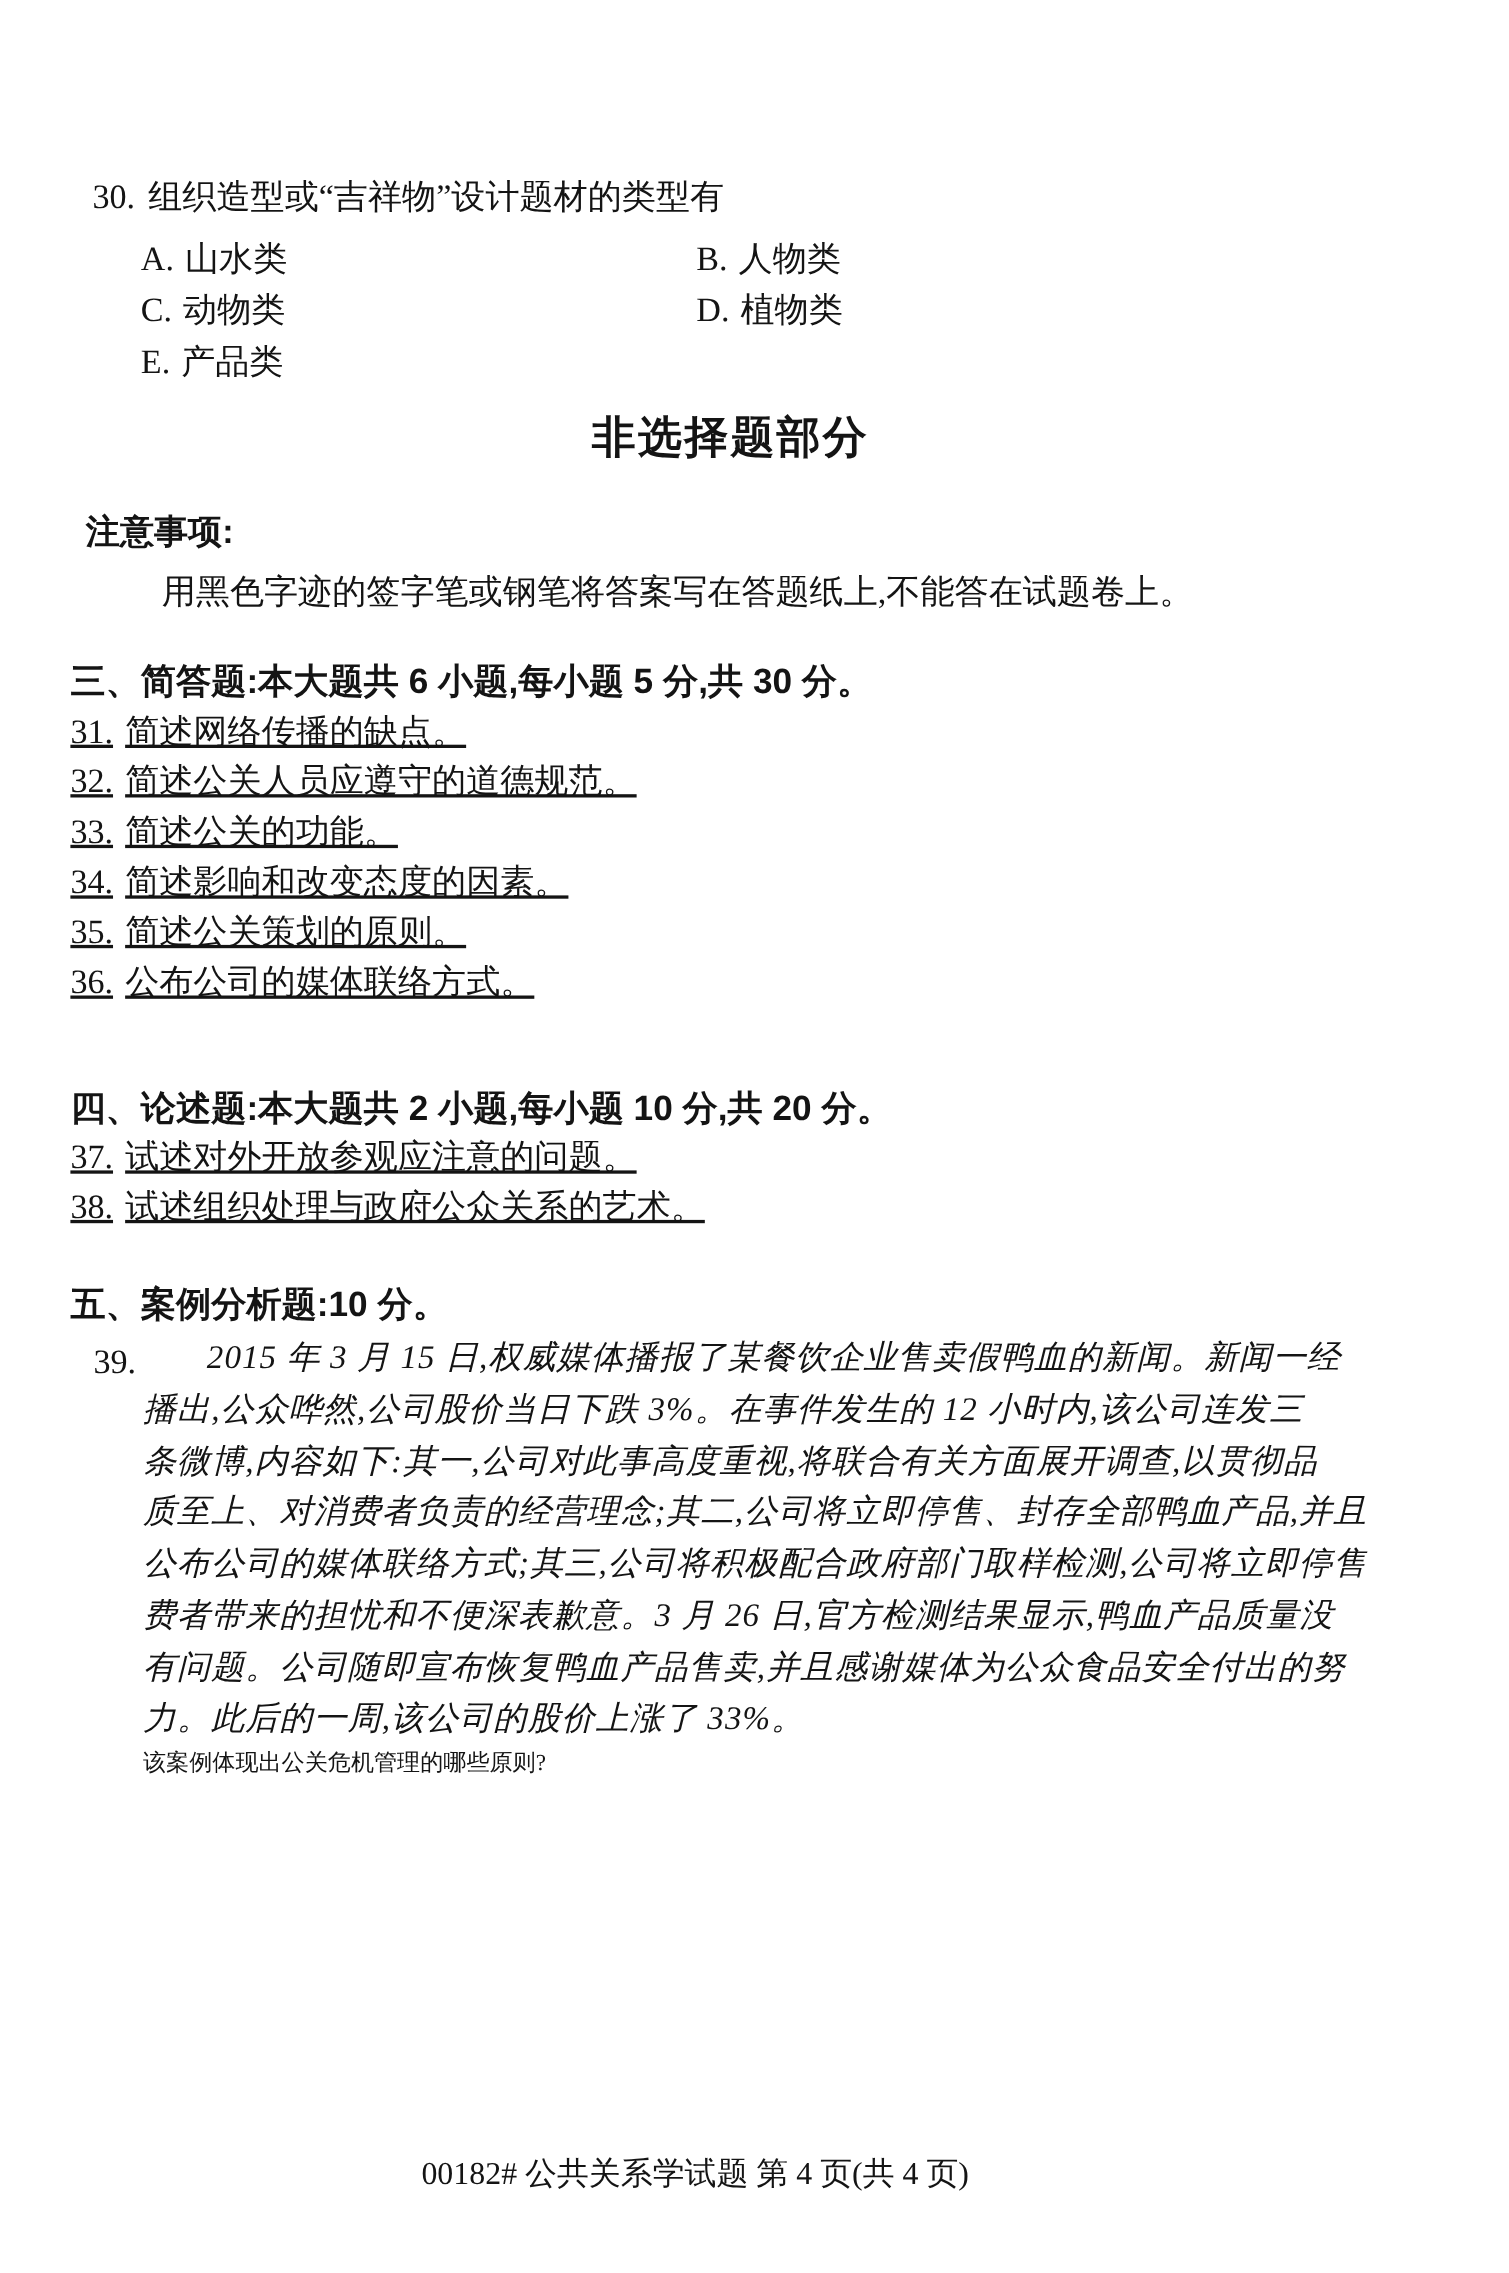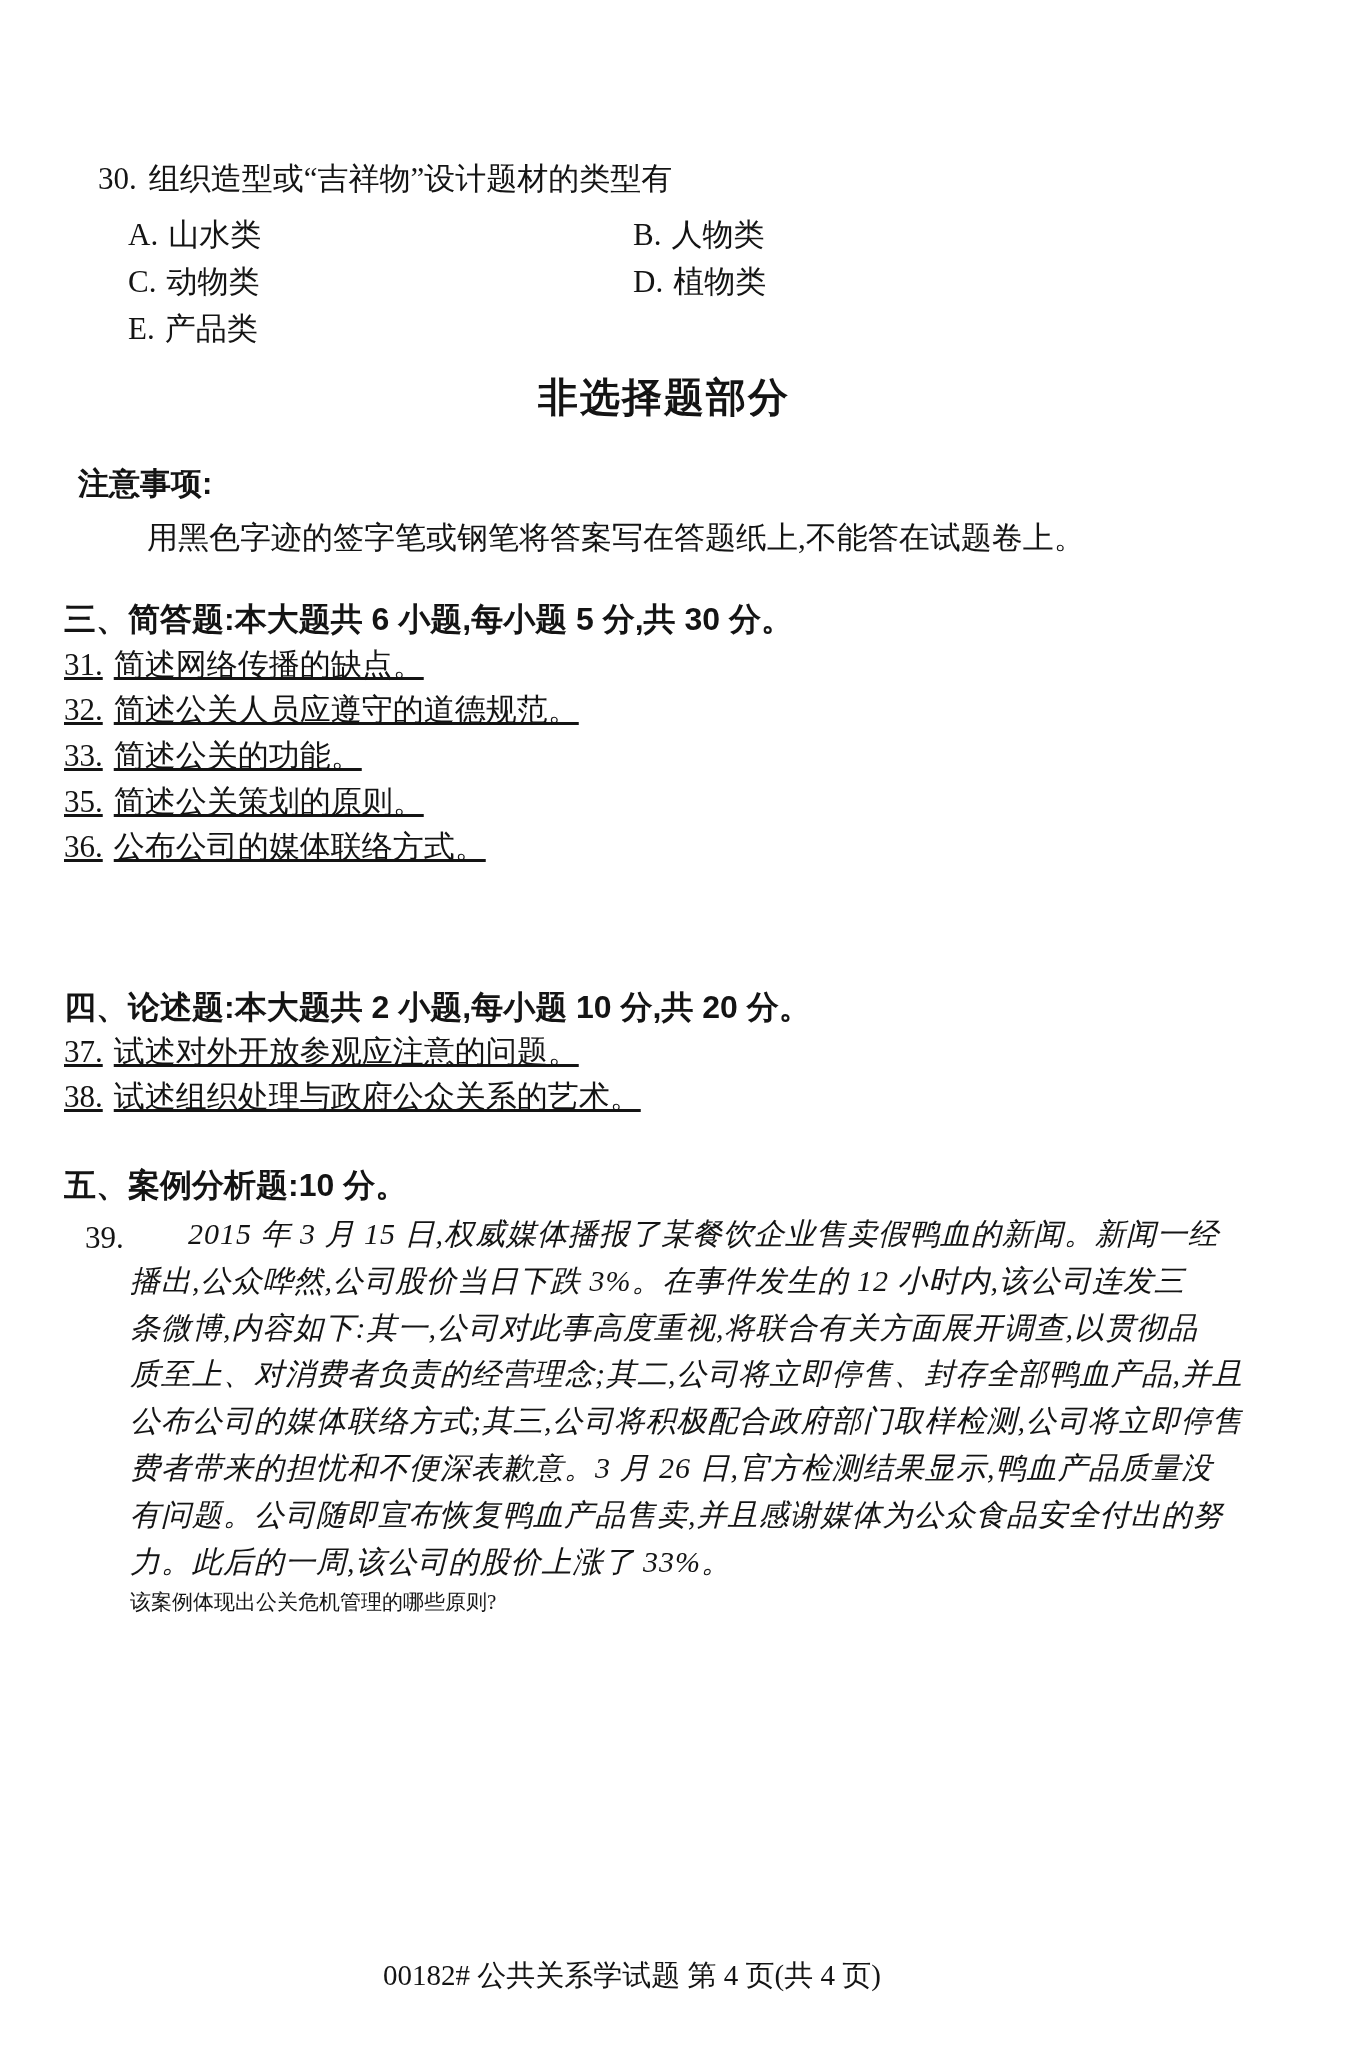--- a/index.html
+++ b/index.html
@@ -14,21 +14,21 @@
   .page{position:absolute;inset:0;}
 
   .serif{font-family:"Liberation Serif","DejaVu Serif",serif;}
   .bold-hei{
     font-family:"Liberation Sans","DejaVu Sans",sans-serif;
     font-weight:700;
   }
 
   
   .q30-stem{
-    position:absolute;left:98px;top:158px;
+    position:absolute;left:84px;top:158px;
     font-size:31px;white-space:nowrap;
   }
   .q30-stem .q-num{margin-right:12px;}
   .options-grid{
     position:absolute;left:128px;top:214px;
     display:grid;
     grid-template-columns:505px 520px;
     grid-auto-rows:46.8px;
     font-size:31px;
   }
@@ -139,20 +139,23 @@
     <div class="q-item">
       <span class="q-num">31.</span><span>简述网络传播的缺点。</span>
     </div>
     <div class="q-item">
       <span class="q-num">32.</span><span>简述公关人员应遵守的道德规范。</span>
     </div>
     <div class="q-item">
       <span class="q-num">33.</span><span>简述公关的功能。</span>
     </div>
     <div class="q-item">
+      <span class="q-num">34.</span><span>简述影响和改变态度的因素。</span>
+    </div>
+    <div class="q-item">
       <span class="q-num">35.</span><span>简述公关策划的原则。</span>
     </div>
     <div class="q-item">
       <span class="q-num">36.</span><span>公布公司的媒体联络方式。</span>
     </div>
   </section>
 
   <section class="sec sec-four">
     <div class="sec-heading bold-hei">四、论述题:本大题共 2 小题,每小题 10 分,共 20 分。</div>
     <div class="q-item">

